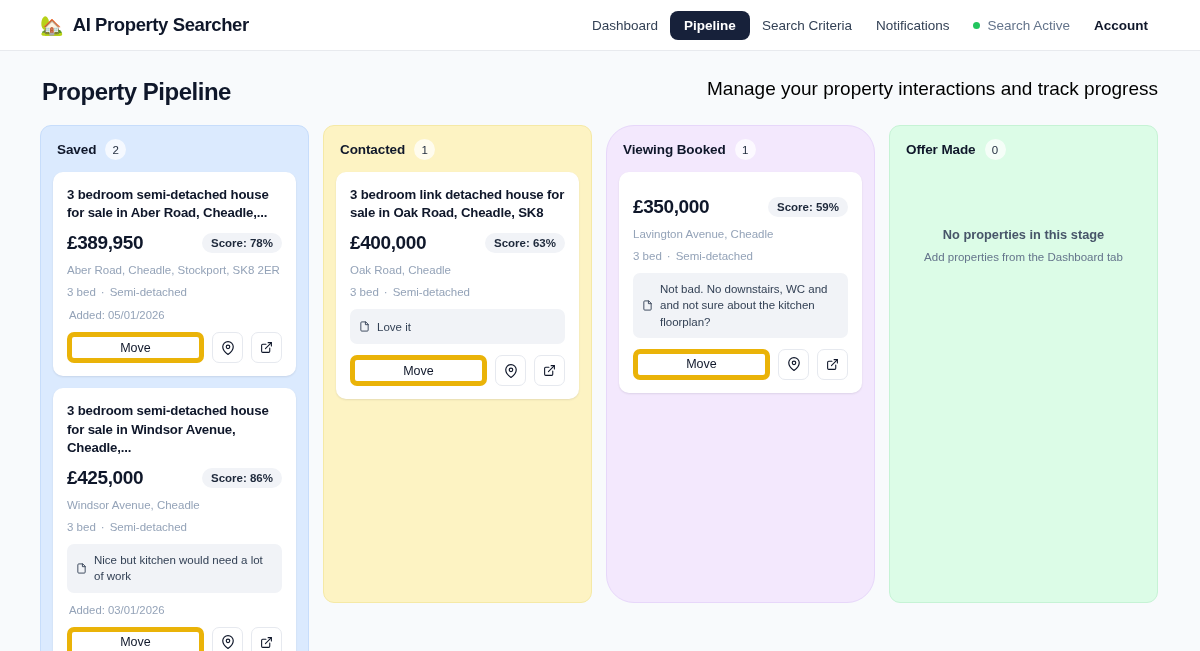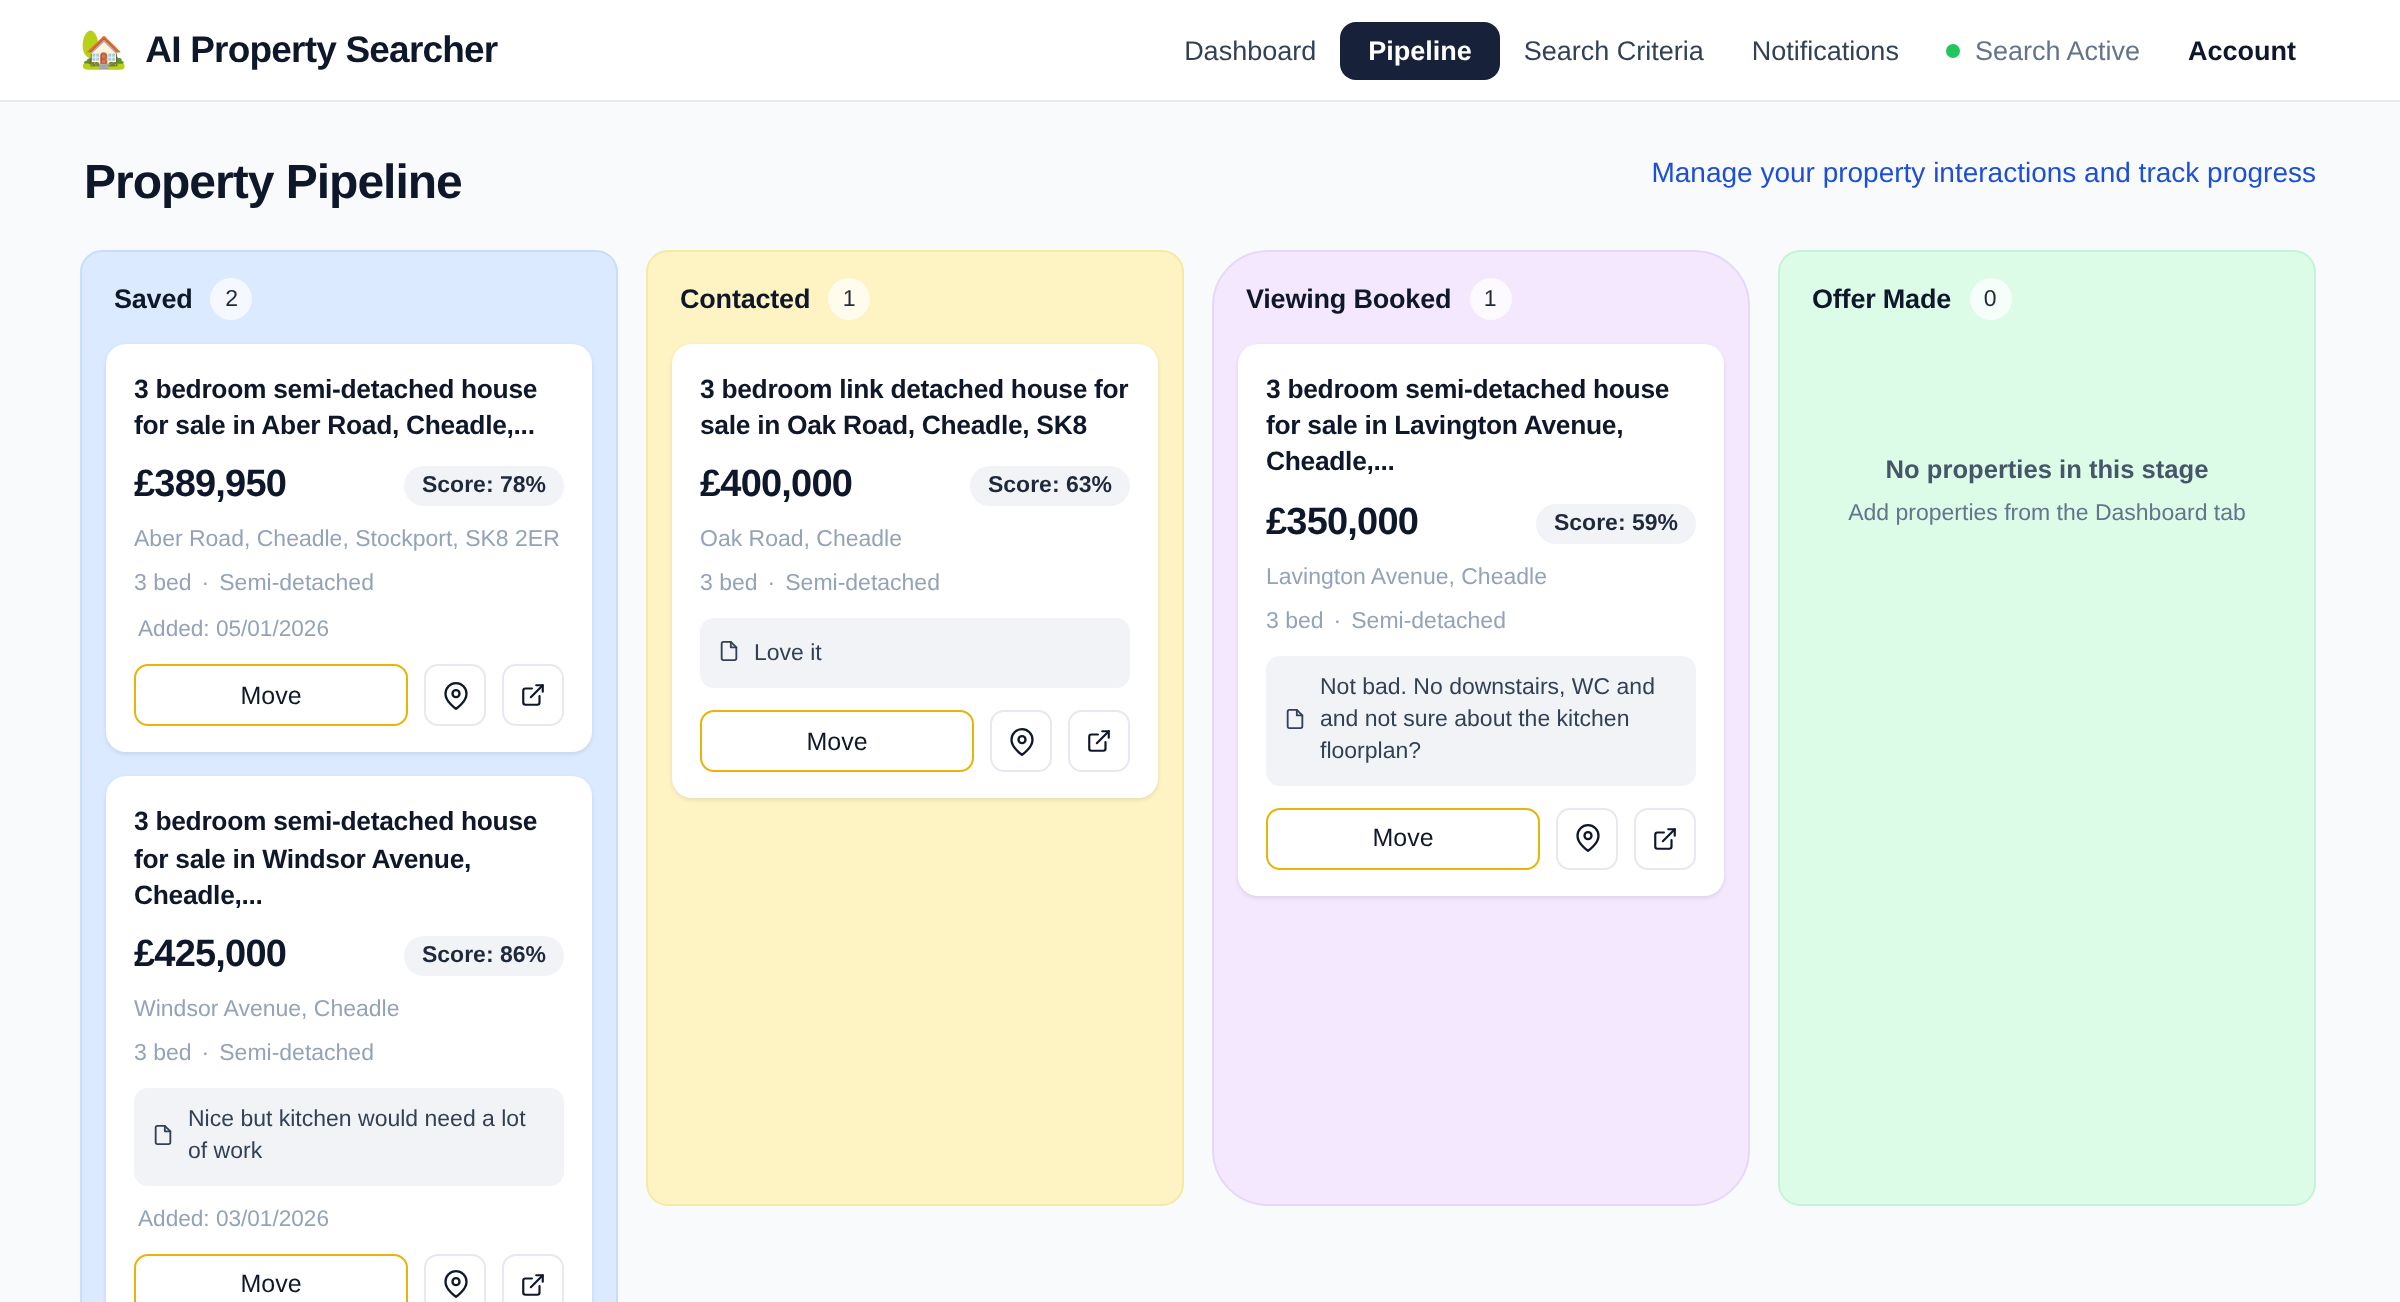--- a/index.html
+++ b/index.html
@@ -102,22 +102,22 @@
 
   .page-title {
     font-size: 24px;
     font-weight: 700;
     letter-spacing: -0.5px;
     color: #0f172a;
   }
 
   .page-sub {
     margin-left: auto;
-    font-size: 14px;
-    color: #1d4ed8;
+    font-size: 19px;
+    color: #000000;
   }
 
   
   .board {
     display: flex;
     gap: 14px;
     padding: 19px 40px 0 40px;
     align-items: flex-start;
   }
 
@@ -257,21 +257,21 @@
 
   .actions {
     margin-top: 11px;
     display: flex;
     gap: 8px;
   }
 
   .btn-move {
     flex: 1;
     height: 31px;
-    border: 1px solid #eab308;
+    border: 5px solid #eab308;
     background: #ffffff;
     border-radius: 7px;
     font-family: inherit;
     font-size: 12.5px;
     color: #0f172a;
     cursor: pointer;
     display: flex;
     align-items: center;
     justify-content: center;
   }
@@ -450,21 +450,20 @@
         </div>
       </div>
     </div>
     <div class="column col-viewing">
       <div class="col-head">
         <span class="col-title">Viewing Booked</span>
         <span class="col-count">1</span>
       </div>
       <div class="cards">
         <div class="card">
-          <div class="card-title">3 bedroom semi-detached house for sale in Lavington Avenue, Cheadle,...</div>
           <div class="price-row">
             <span class="price">£350,000</span>
             <span class="score">Score: 59%</span>
           </div>
           <div class="addr">Lavington Avenue, Cheadle</div>
           <div class="meta"><span>3 bed</span><span class="sep">·</span><span>Semi-detached</span></div>
           <div class="note">
             <span class="note-icon"><svg width="11" height="11" viewBox="0 0 24 24" fill="none" stroke="#334155" stroke-width="2" stroke-linecap="round" stroke-linejoin="round">
                 <path d="M14 2H6a2 2 0 0 0-2 2v16a2 2 0 0 0 2 2h12a2 2 0 0 0 2-2V8z"></path>
                 <polyline points="14 2 14 8 20 8"></polyline>

